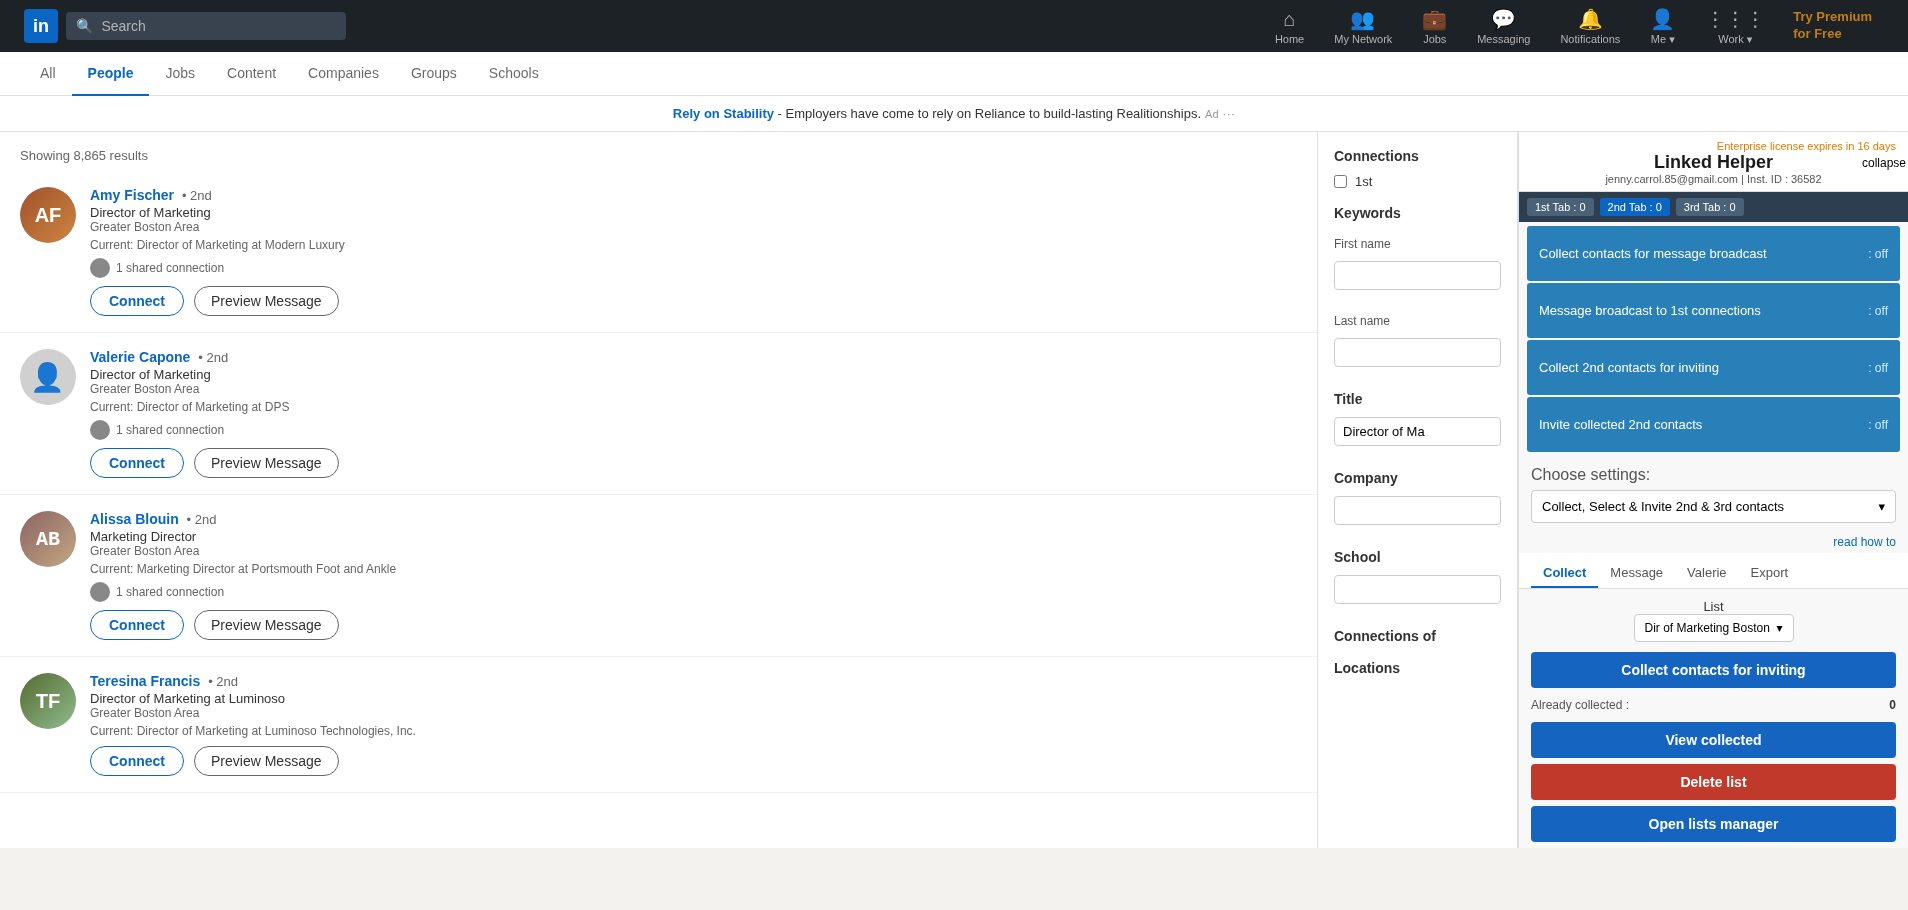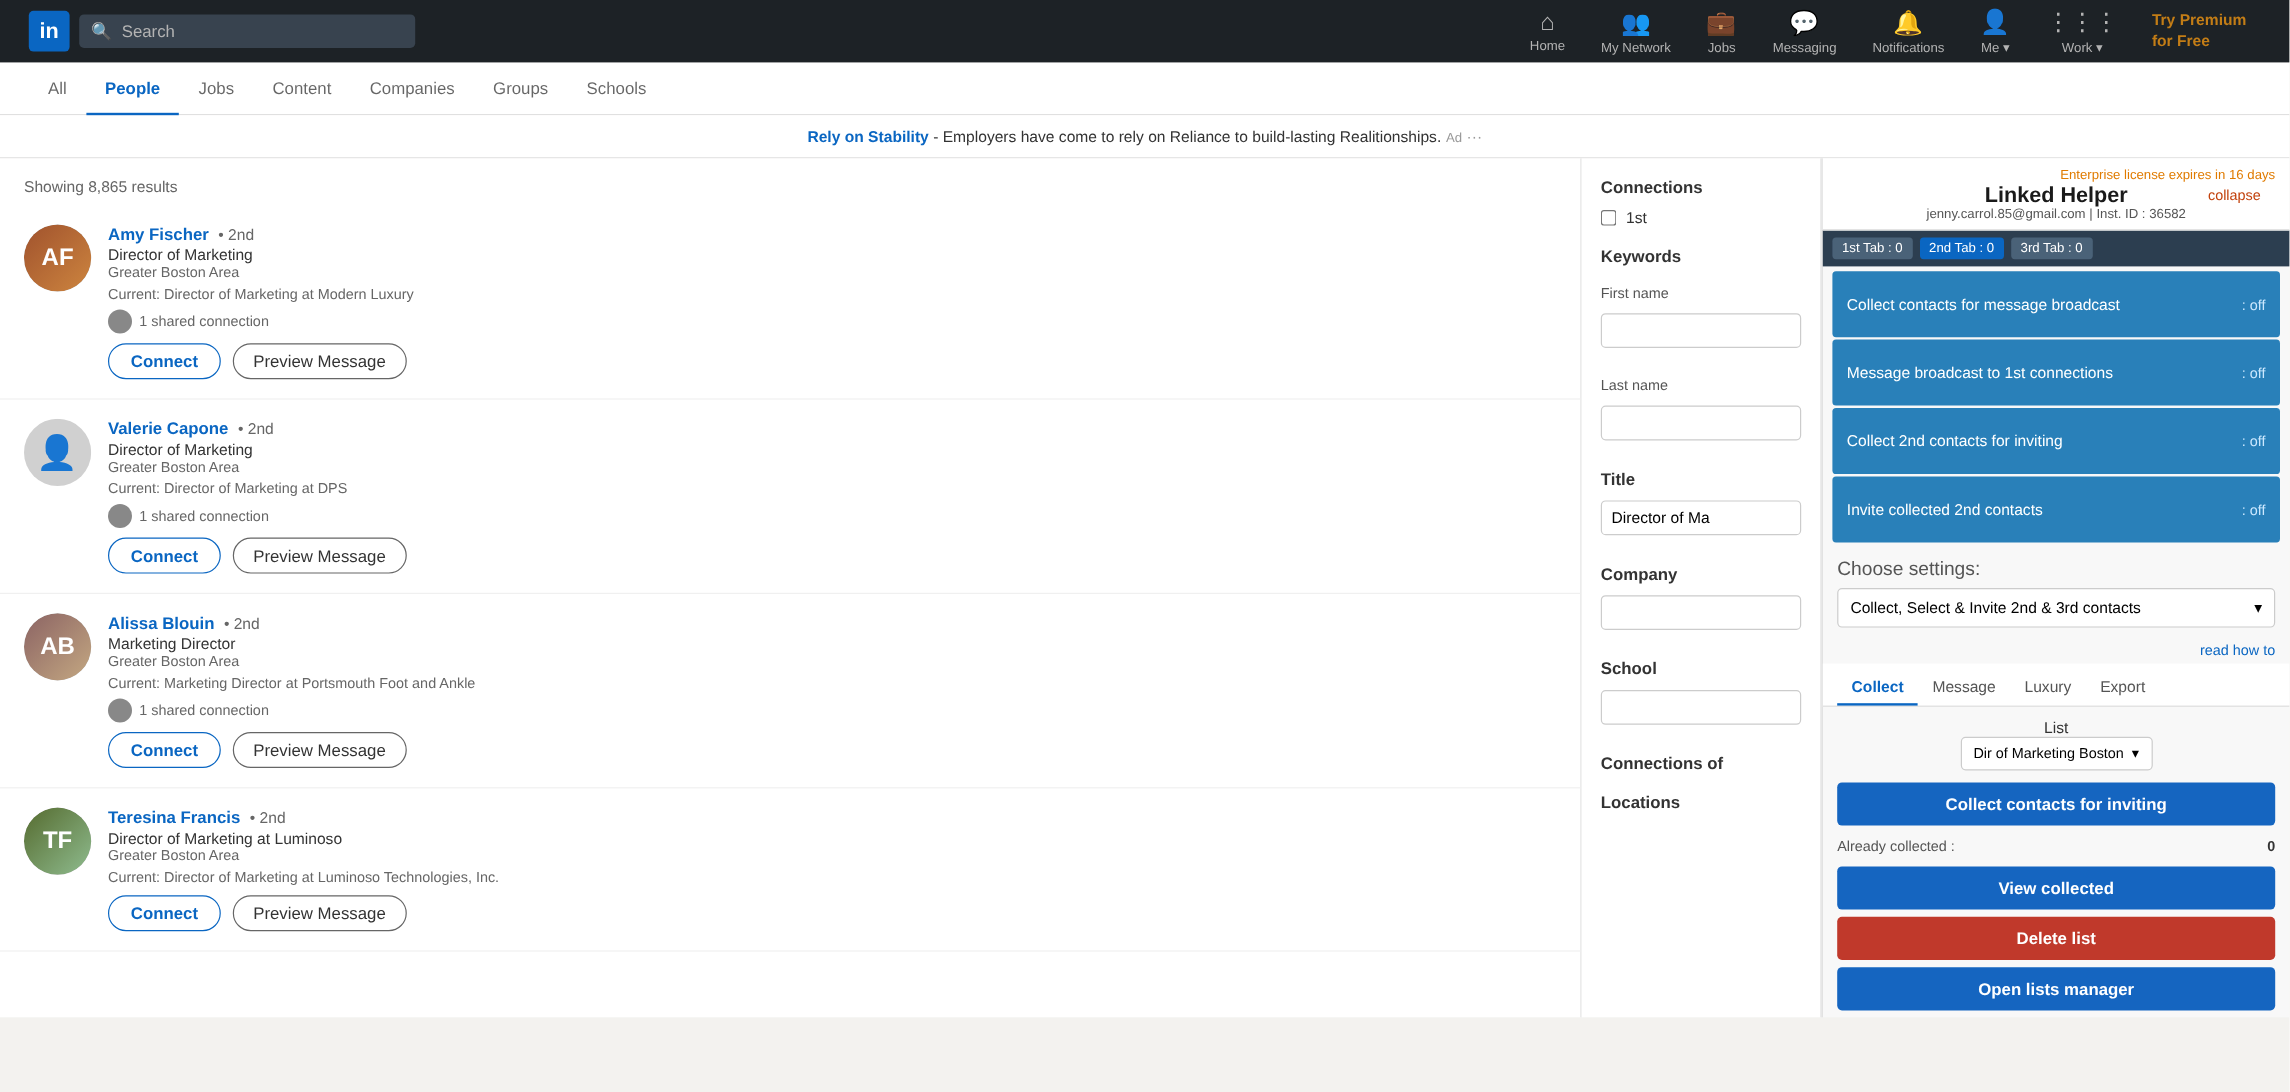--- a/index.html
+++ b/index.html
@@ -266,23 +266,23 @@
       font-size: 18px;
       font-weight: 700;
       color: #1a1a1a;
     }
     .helper-subtitle {
       font-size: 11px;
       color: #555;
     }
     .collapse-btn {
       position: absolute;
-      right: 24px;
+      right: 2px;
       top: 24px;
-      color: #c2410c;
+      color: #000000;
       font-size: 12px;
       cursor: pointer;
     }
 
     
     .helper-tabs {
       display: flex;
       background: #2c3e50;
       padding: 6px 8px;
       gap: 6px;
@@ -519,21 +519,21 @@
         </div>
         <div class="result-actions">
           <button class="btn-connect">Connect</button>
           <button class="btn-preview">Preview Message</button>
         </div>
       </div>
     </div>
 
     <div class="result-item">
       <div class="avatar">
-        <div style="width:100%;height:100%;border-radius:50%;background:linear-gradient(135deg,#8b6363,#c4a882);display:flex;align-items:center;justify-content:center;color:white;font-weight:700;font-size:20px;">AB</div>
+        <div style="width:100%;height:100%;border-radius:50%;background:linear-gradient(135deg,#8b6363,#c4a882);display:flex;align-items:center;justify-content:center;color:white;font-weight:700;font-size:20px;font-family:Liberation Mono, monospace;">AB</div>
       </div>
       <div class="result-info">
         <div>
           <span class="result-name">Alissa Blouin</span>
           <span class="result-degree">• 2nd</span>
         </div>
         <div class="result-title">Marketing Director</div>
         <div class="result-location">Greater Boston Area</div>
         <div class="result-current">Current: Marketing Director at Portsmouth Foot and Ankle</div>
         <div class="shared-connection">
@@ -628,21 +628,21 @@
         <span>Collect, Select &amp; Invite 2nd &amp; 3rd contacts</span>
         <span>▾</span>
       </div>
     </div>
 
     <div>
       <div class="read-how">read how to</div>
       <div class="inner-tabs">
         <div class="inner-tab active">Collect</div>
         <div class="inner-tab">Message</div>
-        <div class="inner-tab">Luxury</div>
+        <div class="inner-tab">Valerie</div>
         <div class="inner-tab">Export</div>
       </div>
 
       <div style="height:10px;"></div>
       <div class="list-row">
         <span class="list-label">List</span>
         <div class="list-dropdown">
           <span>Dir of Marketing Boston</span>
           <span>▾</span>
         </div>

